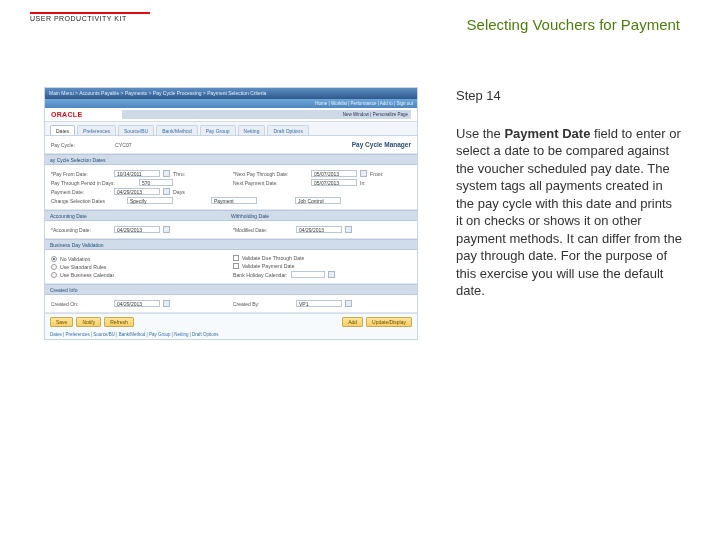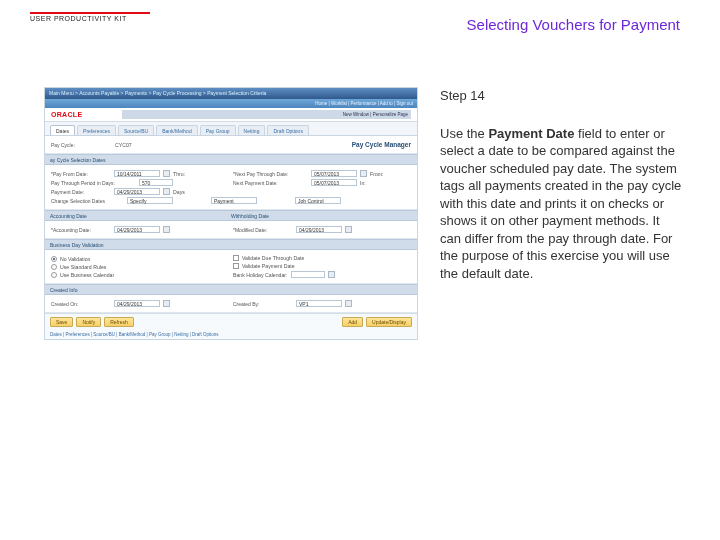--- a/index.html
+++ b/index.html
@@ -21,25 +21,25 @@
   .oracle-logo {
     font-weight: bold;
     color: #e20a16;
     font-size: 18px;
     letter-spacing: 0.5px;
     line-height: 1;
   }
   .trademark { font-size: 8px; vertical-align: super; color:#e20a16; }
   .logo-divider { height:2px; background:#e20a16; width:120px; margin:2px 0 1px; }
   .upk { font-size:7px; letter-spacing:0.5px; color:#222; }
-  .page-title { font-size:15px; color:#6d28d9; padding-top:6px; padding-right:20px; }
+  .page-title { font-size:15px; color:#4d7c0f; padding-top:6px; padding-right:20px; }
   .content-row {
     display:flex;
     padding: 50px 20px 0 44px;
-    gap: 22px;
+    gap: 38px;
   }
   .screenshot-col { width:374px; flex:0 0 374px; }
   .text-col { flex:1; font-size:13px; color:#333; line-height:1.35; padding-right:18px; }
   .step-label { display:block; margin-bottom:20px; }
   .instr-strong { font-weight:bold; }
 
   
   .app {
     width:374px;
     border:1px solid #c9d6e2;

